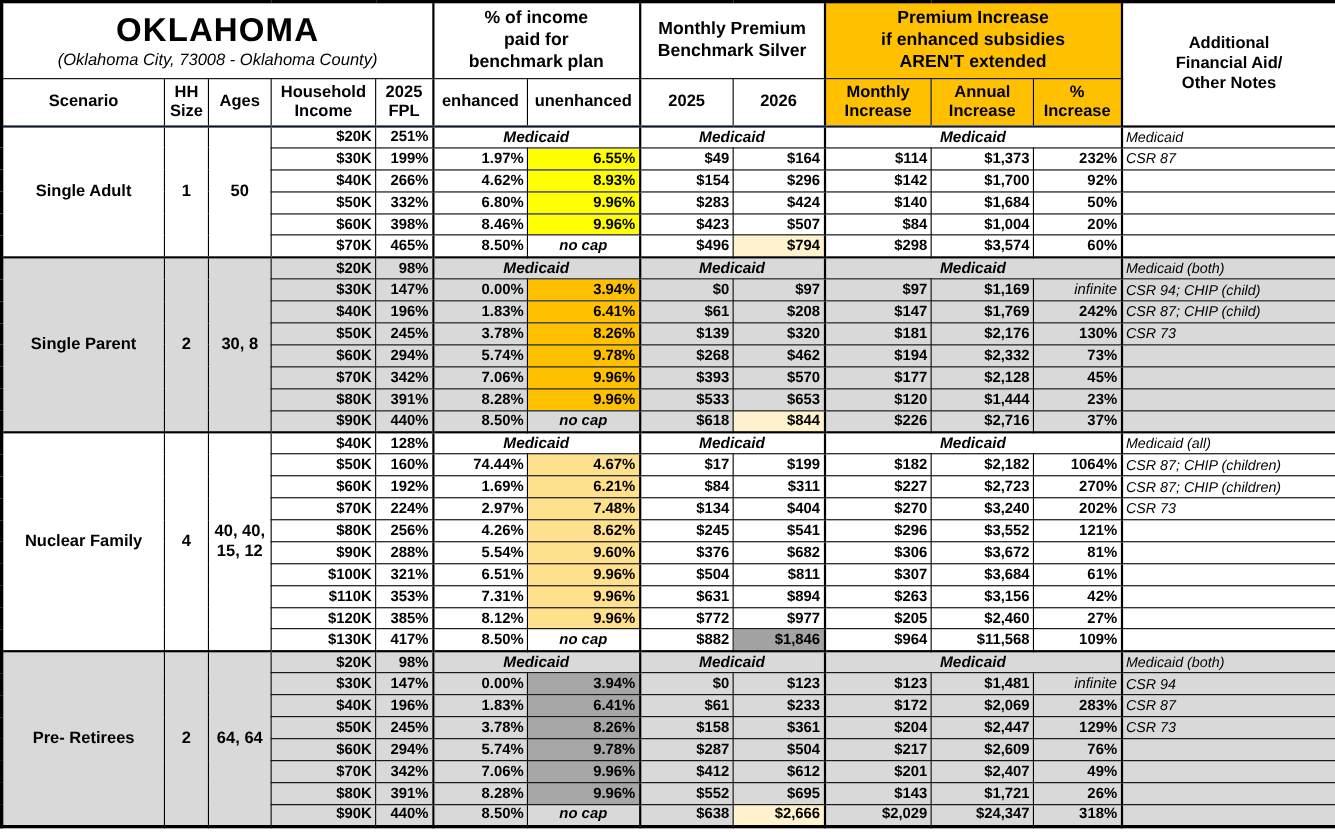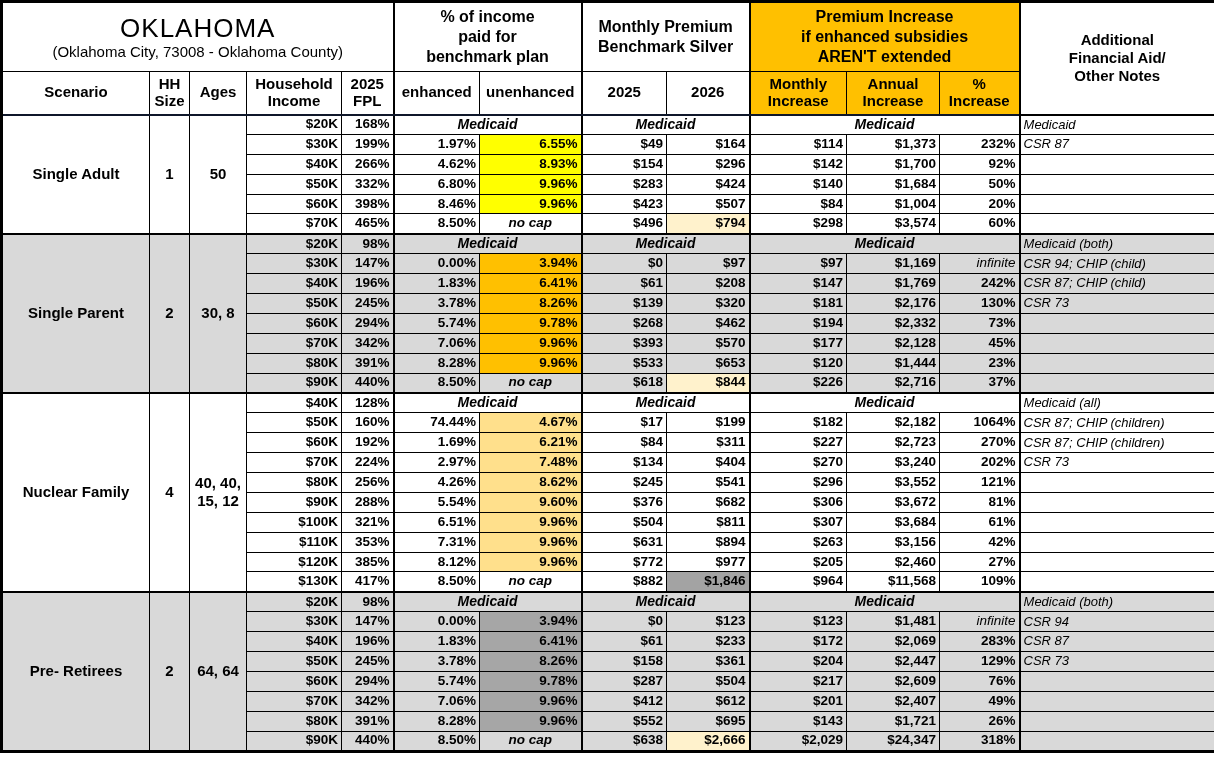--- a/index.html
+++ b/index.html
@@ -17,22 +17,22 @@
     overflow: hidden; padding: 0 3px; color: #000;
   }
   thead th { font-weight: bold; text-align: center; vertical-align: middle; background: #fff; }
   tr.group-row { height: 70px; }
   tr.colhead-row { height: 43px; }
   tr.colhead-row th { font-size: 15px; line-height: 1.12; border-bottom: 2px solid #0f172a; }
   .pre { white-space: pre-line; }
   .group-label { font-size: 16px; line-height: 1.25; }
   .orange { background: #FFC000; }
   .title-cell { padding: 2px; }
-  .big-title { font-size: 26px; font-weight: normal; letter-spacing: 1px; line-height: 1.15; }
-  .subtitle { font-size: 15px; font-weight: normal; margin-top: 0; }
+  .big-title { font-size: 30px; font-weight: bold; letter-spacing: 1px; line-height: 1.15; }
+  .subtitle { font-size: 15px; font-style: italic; font-weight: normal; margin-top: 0; }
   .notes-head { font-size: 15px; line-height: 1.2; }
 
   tbody tr { height: 19.9px; }
   tbody td { font-size: 13.5px; line-height: 1.1; vertical-align: middle; }
   tr.plain td { background: #fff; }
   tr.shaded td { background: #D9D9D9; }
   tr.section-start td { border-top: 2px solid #000; }
   tbody tr:last-child td { border-bottom: 2px solid #000; }
 
   td.num { text-align: right; font-weight: bold; }
@@ -95,21 +95,21 @@
       <th class="orange">Annual Increase</th>
       <th class="orange">% Increase</th>
     </tr>
   </thead>
   <tbody>
       <tr class="plain section-start">
         <td class="scenario-cell" rowspan="6">Single Adult</td>
         <td class="center-cell" rowspan="6">1</td>
         <td class="center-cell" rowspan="6">50</td>
         <td class="num">$20K</td>
-        <td class="num">168%</td>
+        <td class="num">251%</td>
         <td class="medicaid bl2" colspan="2">Medicaid</td>
         <td class="medicaid bl2" colspan="2">Medicaid</td>
         <td class="medicaid bl2" colspan="3">Medicaid</td>
         <td class="notes bl2">Medicaid</td>
       </tr>
       <tr class="plain">
         <td class="num">$30K</td>
         <td class="num">199%</td>
         <td class="num bl2">1.97%</td>
         <td class="num" style="background: rgb(255, 255, 0);">6.55%</td>

